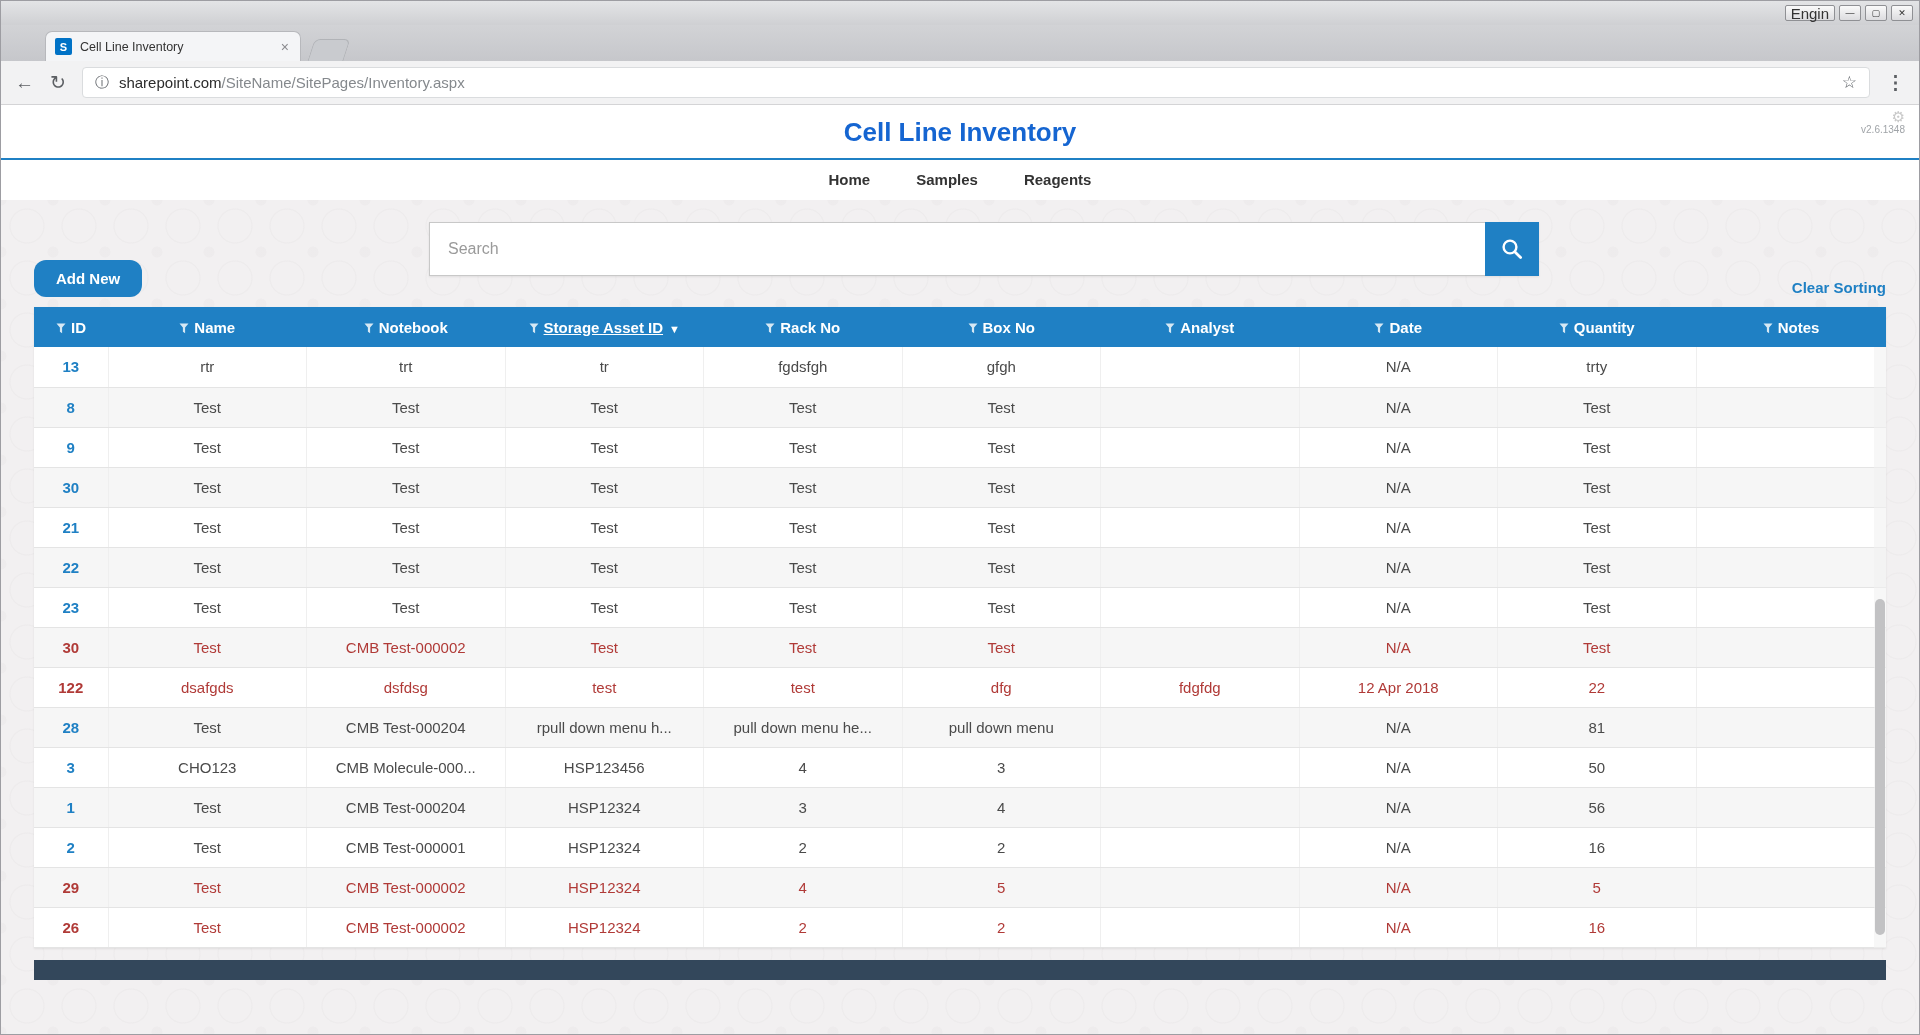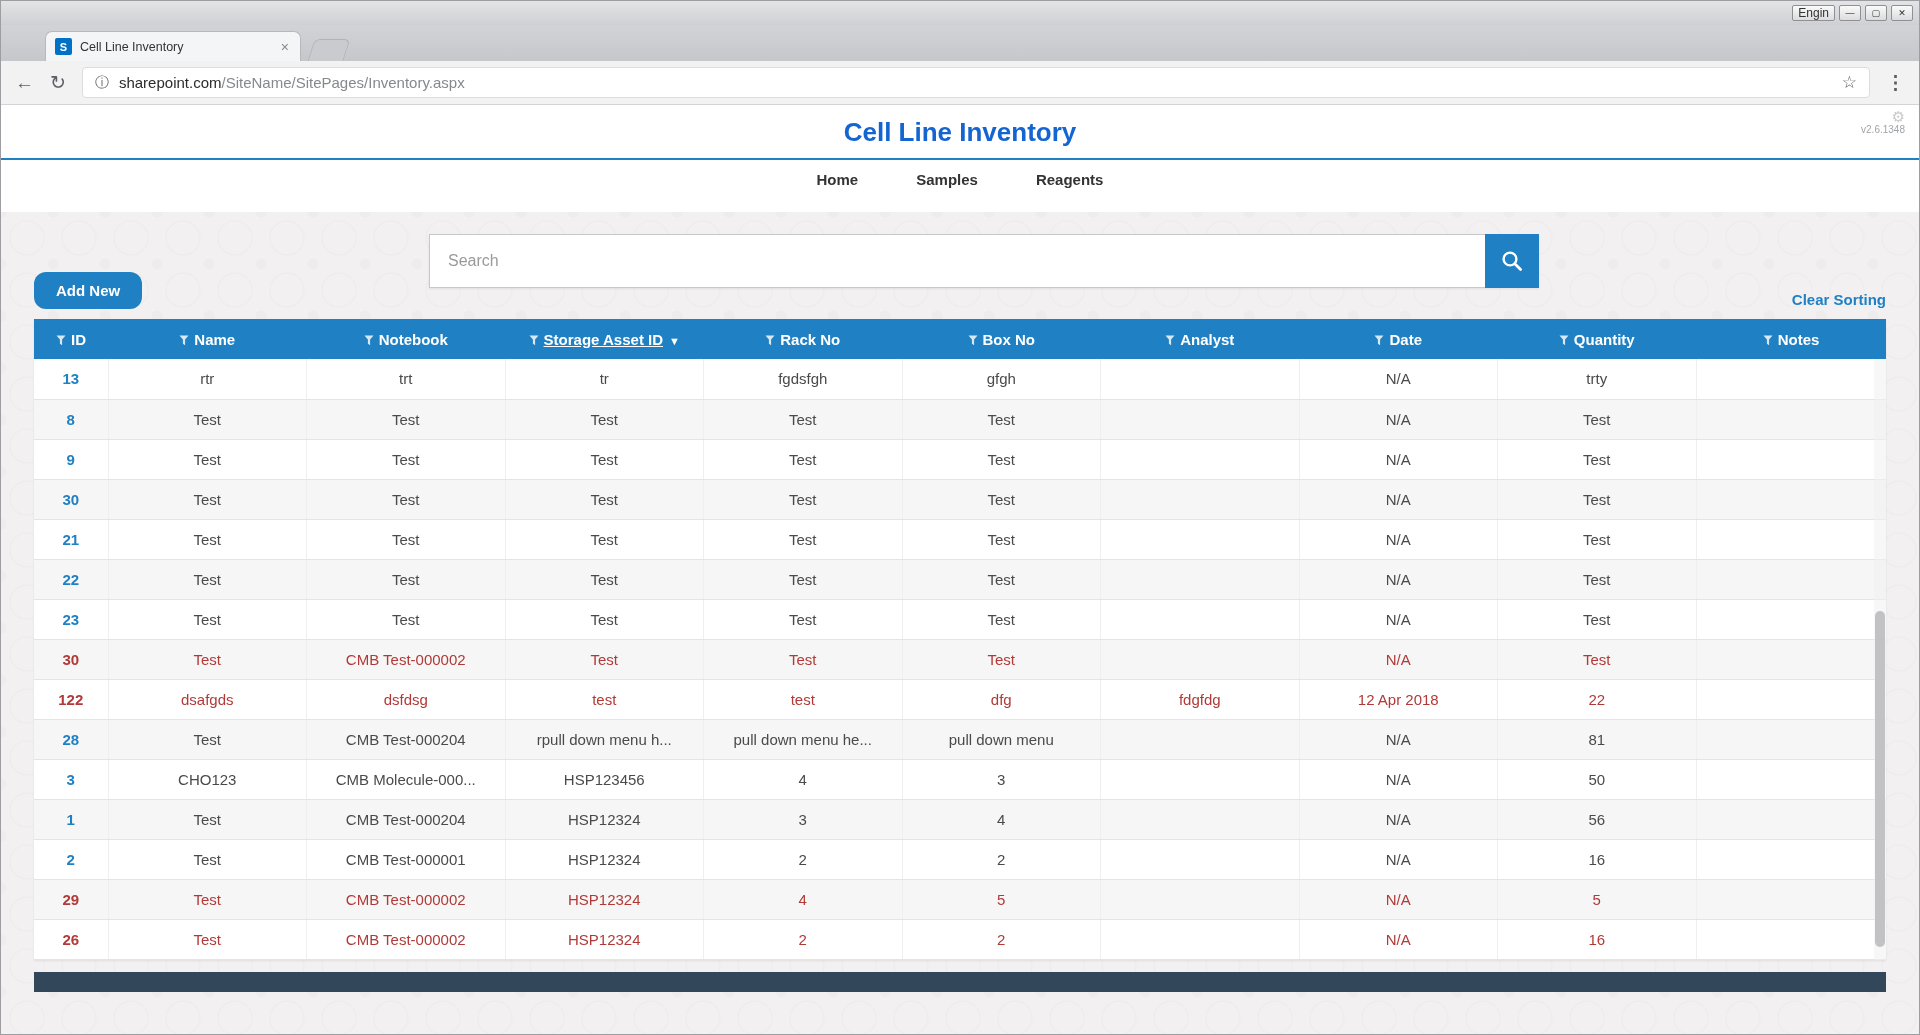--- a/index.html
+++ b/index.html
@@ -11,21 +11,21 @@
   *{box-sizing:border-box;}
   html,body{margin:0;padding:0;width:1920px;height:1035px;overflow:hidden;
     font-family:"Liberation Sans",sans-serif;background:#c9c9cd;}
   .window{width:1920px;height:1035px;border:1px solid #9d9da2;background:#d6d7d9;
     display:flex;flex-direction:column;}
 
   
   .titlebar{height:24px;background:linear-gradient(#e3e4e6,#cfd0d3);display:flex;
     align-items:center;justify-content:flex-end;padding:0 6px;gap:4px;flex:0 0 auto;}
   .chip,.winbtn{display:inline-flex;align-items:center;justify-content:center;
-    height:16px;min-width:24px;padding:0 5px;font-size:12px;color:#333;
+    height:16px;min-width:24px;padding:0 5px;font-size:15px;color:#333;
     background:linear-gradient(#fafafa,#dcdcdf);border:1px solid #8f9094;border-radius:2px;cursor:pointer;}
   .winbtn{min-width:22px;font-size:9px;line-height:1;}
 
   
   .tabstrip{height:36px;background:linear-gradient(#d2d3d6,#c6c7cb);display:flex;
     align-items:flex-end;padding-left:44px;flex:0 0 auto;}
   .tab{width:256px;height:30px;background:#f4f5f7;border:1px solid #b7b8bc;border-bottom:none;
     border-radius:7px 7px 0 0;display:flex;align-items:center;padding:0 9px;gap:8px;cursor:pointer;}
   .favicon{width:17px;height:17px;background:#0072c6;color:#fff;font-size:11px;font-weight:700;
     display:flex;align-items:center;justify-content:center;border-radius:2px;flex:0 0 auto;}
@@ -48,21 +48,21 @@
   .star{font-size:17px;color:#5f6368;cursor:pointer;}
 
   
   .page{flex:1;background:#fff;display:flex;flex-direction:column;overflow:hidden;}
   .page-header{position:relative;padding-top:12px;flex:0 0 auto;background:#fff;}
   .page-header h1{margin:0;text-align:center;font-size:26px;font-weight:700;color:var(--title-blue);}
   .version-block{position:absolute;top:4px;right:14px;text-align:right;}
   .gear{font-size:15px;color:#c9c9c9;cursor:pointer;line-height:1;}
   .version{font-size:10px;color:#a0a4a8;}
   .blue-line{height:2px;background:var(--accent);margin-top:10px;}
-  .page-header nav{display:flex;justify-content:center;gap:58px;padding:11px 0 24px;}
+  .page-header nav{display:flex;justify-content:center;gap:46px;padding:11px 0 12px;}
   .page-header nav a{font-size:15px;font-weight:700;color:#333;cursor:pointer;text-decoration:none;}
 
   .content{flex:1;background-color:#f2f0f1;
     background-image:radial-gradient(circle,transparent 16px,rgba(125,115,120,0.045) 17px,transparent 18px),
                      radial-gradient(circle,rgba(125,115,120,0.03) 5px,transparent 6px);
     background-size:52px 52px,52px 52px;background-position:0 0,26px 26px;
     overflow:hidden;display:flex;flex-direction:column;}
 
   .search-row{display:flex;justify-content:center;padding-top:22px;flex:0 0 auto;padding-left:48px;}
   .search-box{width:1110px;display:flex;box-shadow:0 1px 2px rgba(0,0,0,0.08);}

